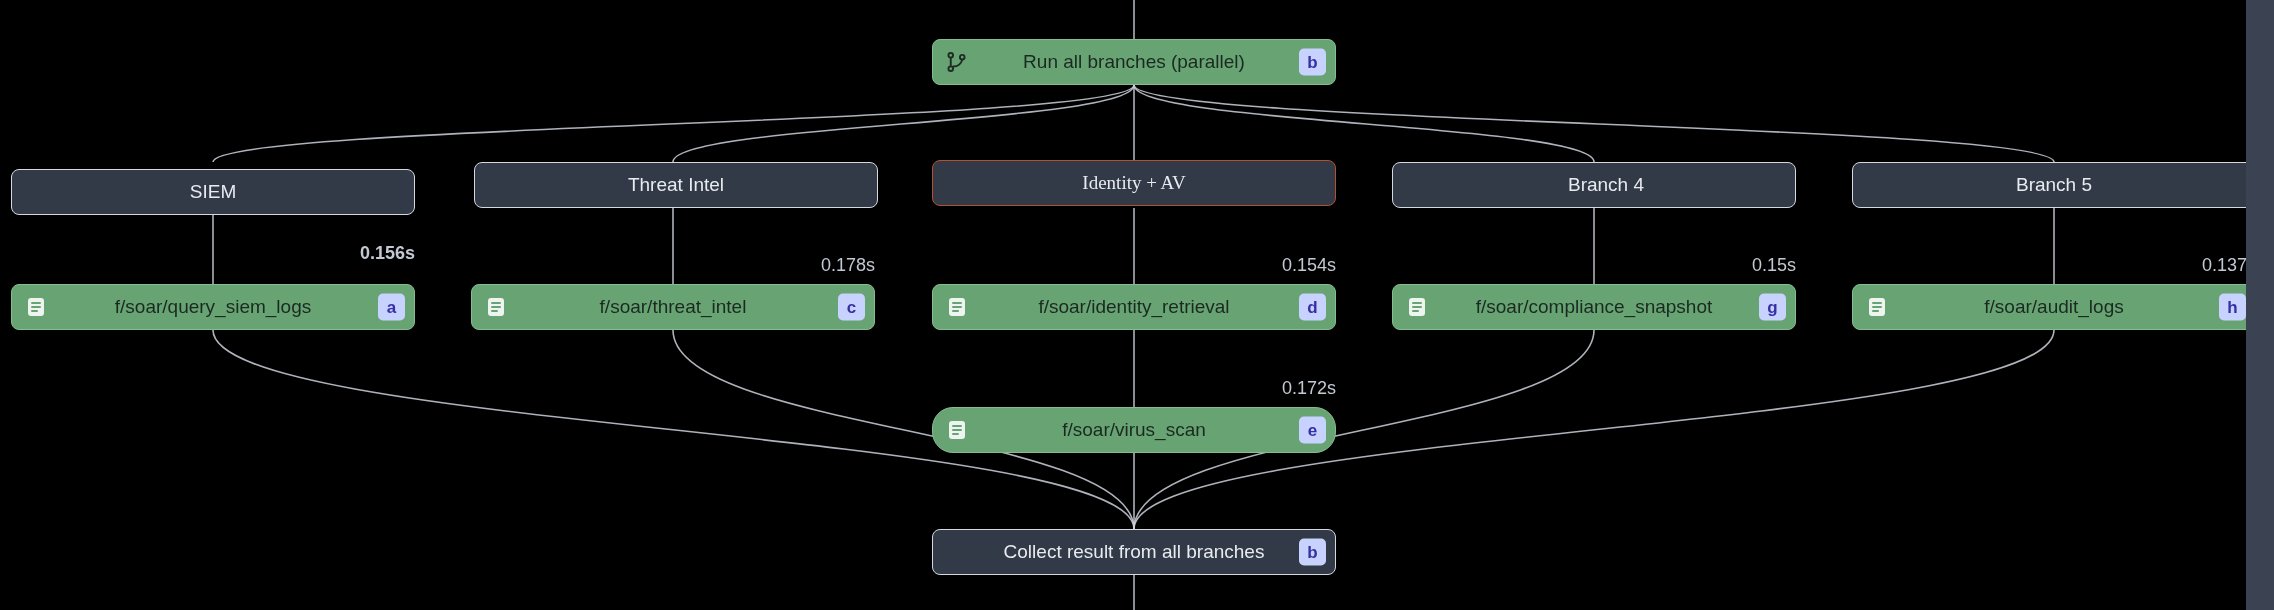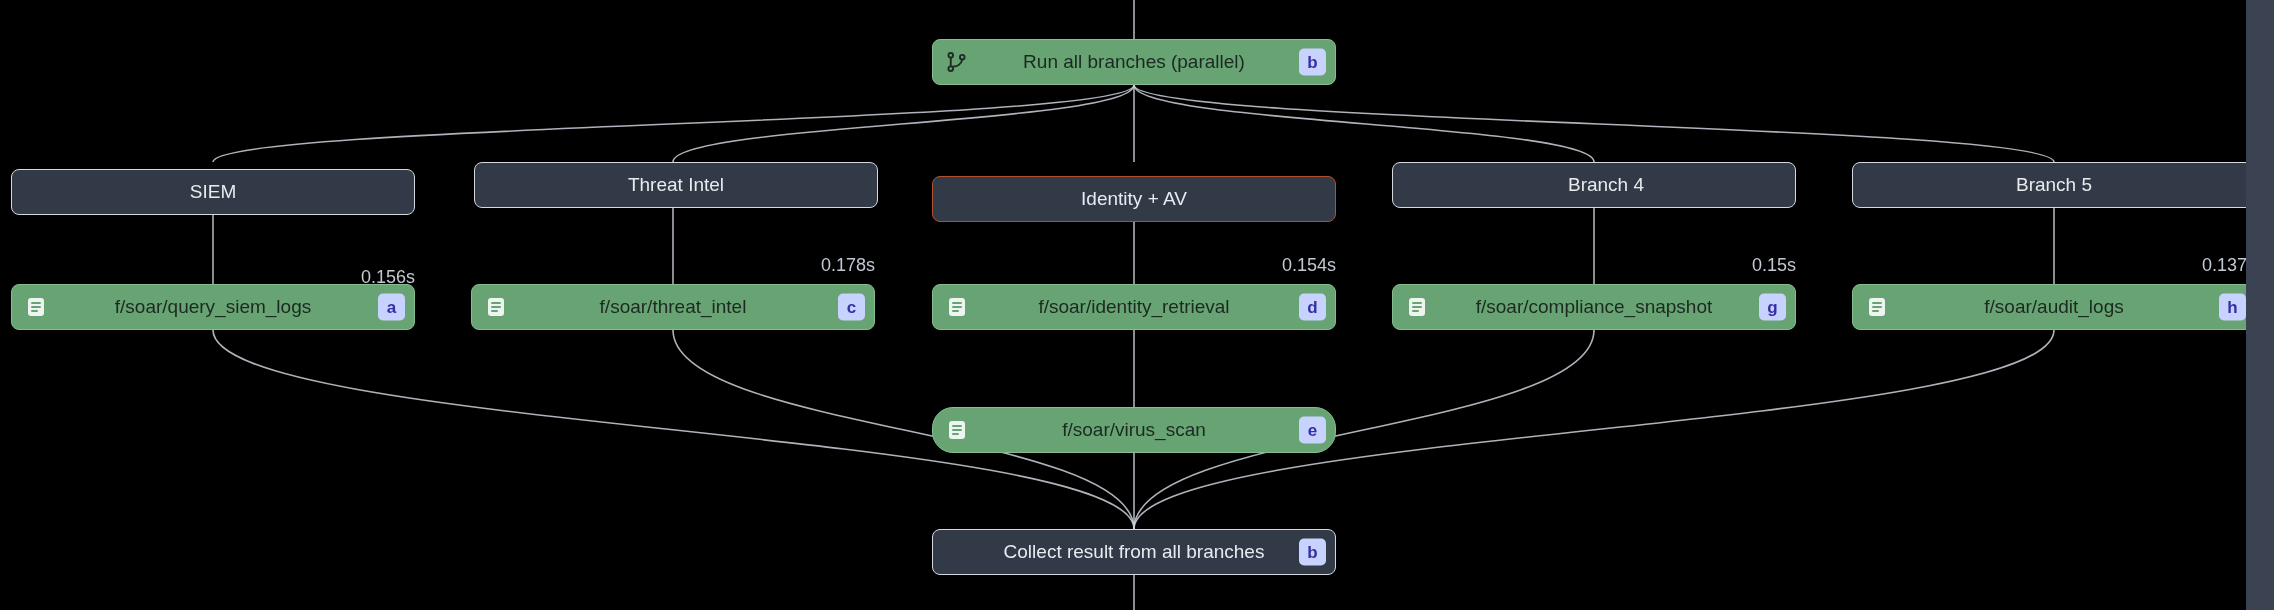--- a/index.html
+++ b/index.html
@@ -75,31 +75,31 @@
     <span class="label">Run all branches (parallel)</span>
     <span class="badge">b</span>
   </div>
 
   <div class="node node-dark" style="left:11px; top:162px;margin-top:7px;">
     <span class="label">SIEM</span>
   </div>
   <div class="node node-dark" style="left:474px; top:162px;">
     <span class="label">Threat Intel</span>
   </div>
-  <div class="node node-dark alert" style="left:932px; top:176px;">
+  <div class="node node-dark alert" style="left:932px; top:160px;font-family:Liberation Serif, serif;">
     <span class="label">Identity + AV</span>
   </div>
   <div class="node node-dark" style="left:1392px; top:162px;padding-left:24px;">
     <span class="label">Branch 4</span>
   </div>
   <div class="node node-dark" style="left:1852px; top:162px;">
     <span class="label">Branch 5</span>
   </div>
 
-  <div class="duration" style="left:11px; top:264px;">0.156s</div>
+  <div class="duration" style="left:11px; top:240px;font-weight:bold;">0.156s</div>
   <div class="duration" style="left:471px; top:252px;">0.178s</div>
   <div class="duration" style="left:932px; top:252px;text-align:right;">0.154s</div>
   <div class="duration" style="left:1392px; top:252px;">0.15s</div>
   <div class="duration" style="left:1852px; top:252px;">0.137s</div>
 
   <div class="node node-green" style="left:471px; top:284px;">
     <span class="node-icon">
       <svg width="24" height="24" viewBox="0 0 24 24">
           <rect x="4" y="3" width="16" height="18" rx="3" fill="#eef4ef"></rect>
           <path d="M8 8h8M8 12h8M8 16h5" stroke="#68a473" stroke-width="2" stroke-linecap="round"></path>
@@ -142,20 +142,21 @@
     <span class="node-icon">
       <svg width="24" height="24" viewBox="0 0 24 24">
           <rect x="4" y="3" width="16" height="18" rx="3" fill="#eef4ef"></rect>
           <path d="M8 8h8M8 12h8M8 16h5" stroke="#68a473" stroke-width="2" stroke-linecap="round"></path>
         </svg>
     </span>
     <span class="label">f/soar/audit_logs</span>
     <span class="badge">h</span>
   </div>
 
+  <div class="duration" style="left:932px; top:375px;">0.172s</div>
   <div class="node node-green" style="left:932px; top:407px;border-radius:21px;">
     <span class="node-icon">
       <svg width="24" height="24" viewBox="0 0 24 24">
           <rect x="4" y="3" width="16" height="18" rx="3" fill="#eef4ef"></rect>
           <path d="M8 8h8M8 12h8M8 16h5" stroke="#68a473" stroke-width="2" stroke-linecap="round"></path>
         </svg>
     </span>
     <span class="label">f/soar/virus_scan</span>
     <span class="badge">e</span>
   </div>

